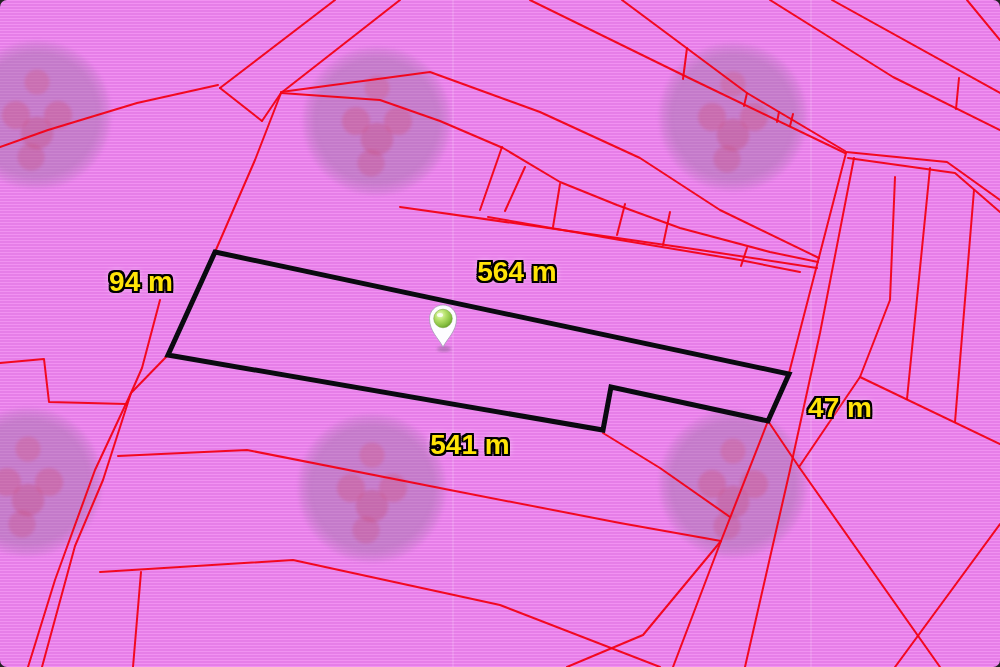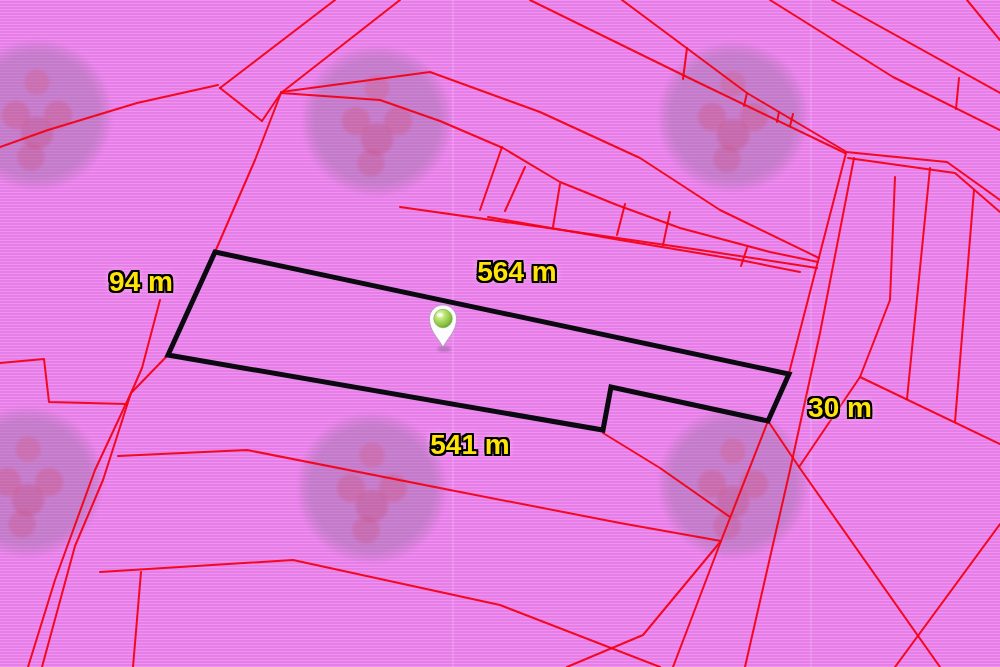--- a/index.html
+++ b/index.html
@@ -5,20 +5,21 @@
   html,body{margin:0;padding:0;background:#222;}
   .map{
     position:relative;
     width:1000px;height:667px;
     overflow:hidden;
     background-color:#ec87ec;
     background-image:repeating-linear-gradient(180deg,
       #f192f1 0px,#f192f1 1.5px,
       #e67ee8 1.5px,#e67ee8 3px);
     font-family:"Liberation Sans", sans-serif;
+    border-radius:7px;
   }
   .vband{
     position:absolute;top:0;width:2px;height:667px;
     background:rgba(255,255,255,0.13);
     pointer-events:none;
   }
   .watermark{
     position:absolute;width:150px;height:150px;border-radius:50%;
     transform:translate(-50%,-50%);
     background:
@@ -127,15 +128,15 @@
       <ellipse cx="1" cy="2" rx="7" ry="3" fill="rgba(70,70,85,.30)" filter="url(#soft)"></ellipse>
       <path class="pin-body" d="M0,0 C-4.5,-9 -13.5,-15.5 -13.5,-28.5 C-13.5,-36 -7.5,-42 0,-42 C7.5,-42 13.5,-36 13.5,-28.5 C13.5,-15.5 4.5,-9 0,0 Z"></path>
       <circle cx="0" cy="-28.5" r="9.3" fill="url(#ballGrad)" stroke="#6a9a2e" stroke-width="0.5"></circle>
       <ellipse class="pin-gloss" cx="-3" cy="-32" rx="3.1" ry="2.1"></ellipse>
     </g>
   </svg>
 
   <div class="dist-label" style="left: 141px; top: 282px; color: rgb(255, 228, 8);">94 m</div>
   <div class="dist-label" style="left: 517px; top: 272px; color: rgb(255, 228, 8);">564 m</div>
   <div class="dist-label" style="left: 450px; top: 445px; color: rgb(255, 228, 8); padding-left: 40px;">541 m</div>
-  <div class="dist-label" style="left: 840px; top: 408px; color: rgb(255, 228, 8);">30 m</div>
+  <div class="dist-label" style="left: 840px; top: 408px; color: rgb(255, 228, 8);">47 m</div>
 
 </div>
 
 </body></html>

